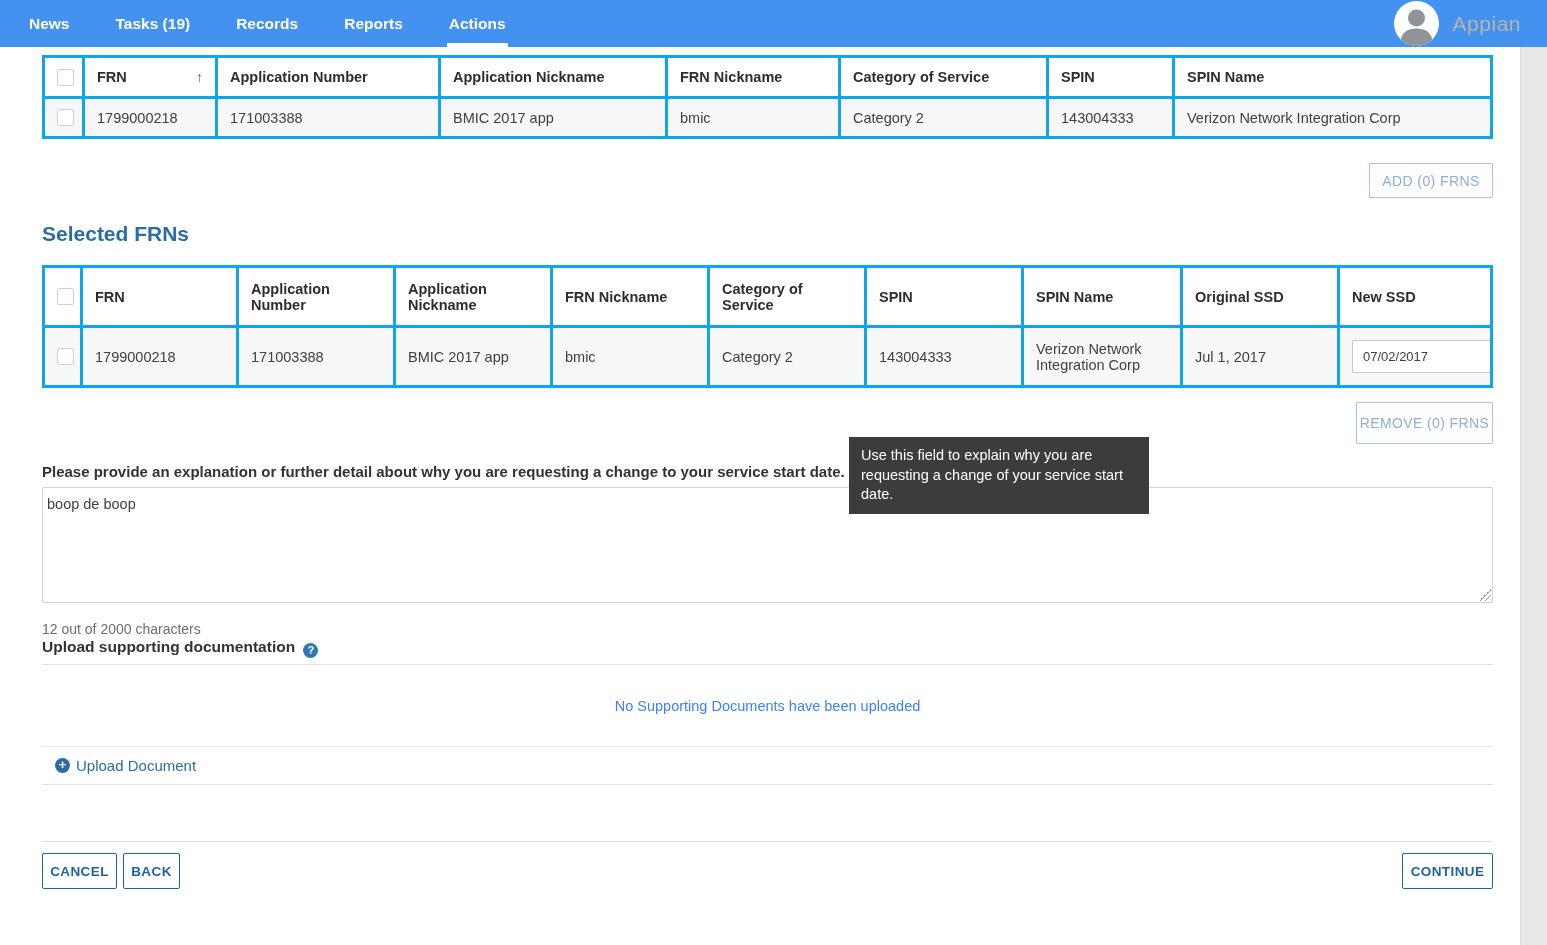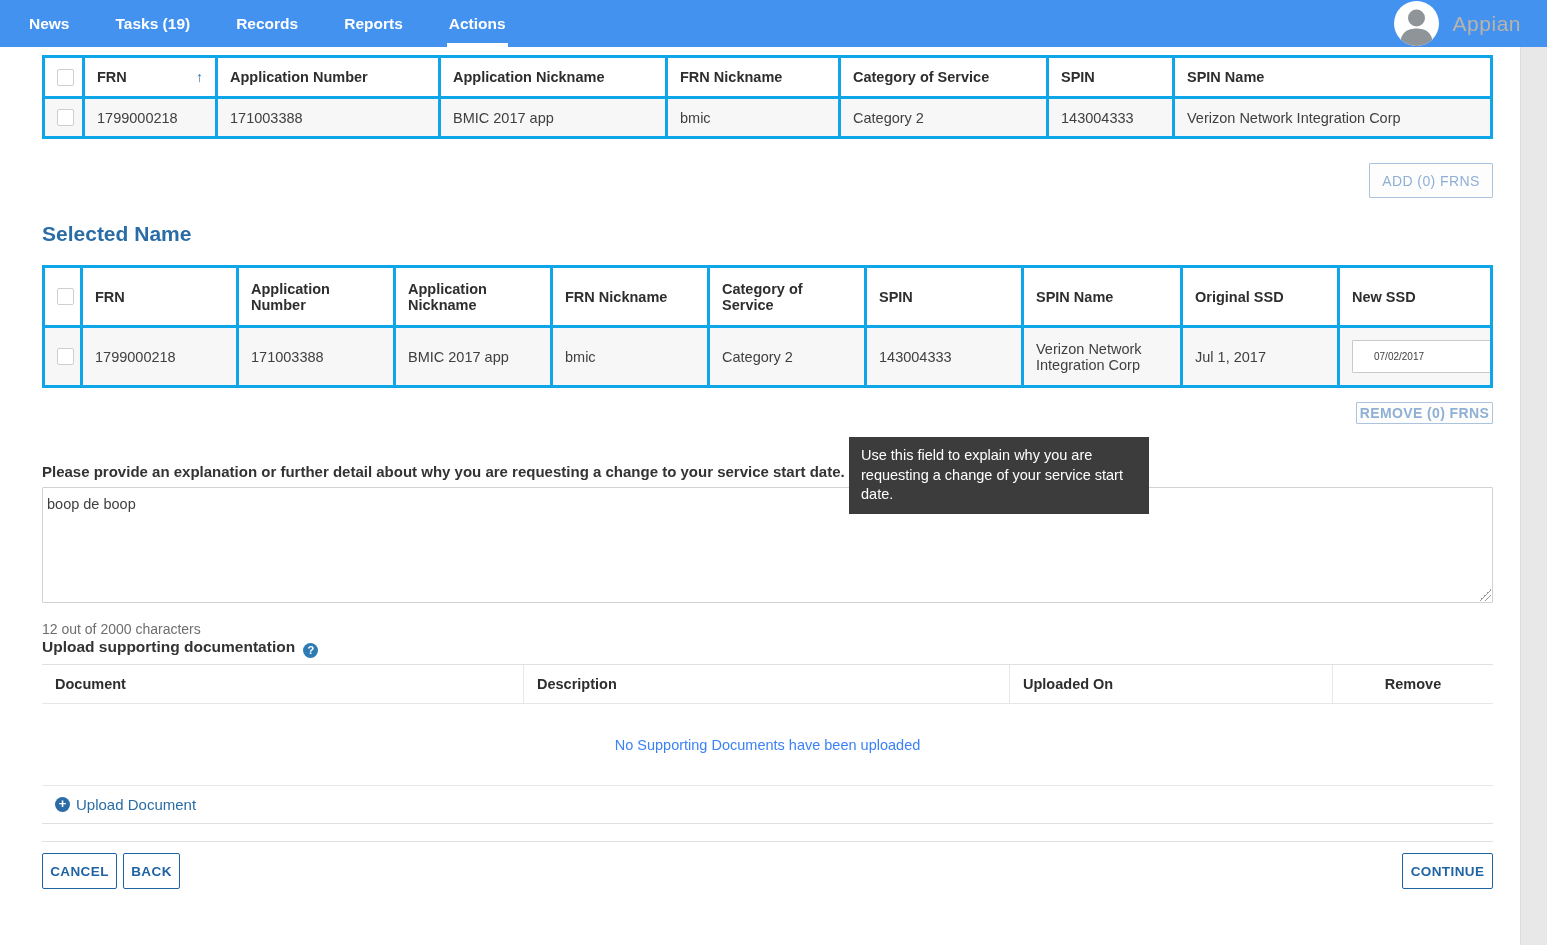--- a/index.html
+++ b/index.html
@@ -27,29 +27,29 @@
   .sort-arrow { float:right; color:#2a6fa8; font-weight:700; font-size:14px; }
 
   
   #table1 { top:55px; }
   #table1 th { height:41px; }
   #table1 td { height:40px; }
 
   
   .btn-disabled { position:absolute; background:#fdfdfd; border:1px solid #a9c4dc; color:#8fb0d3; font-size:14px; font-weight:400; letter-spacing:0.4px; border-radius:1px; display:flex; align-items:center; justify-content:center; cursor:default; font-family:"Liberation Sans", sans-serif; }
   #add-frns-btn { top:163px; right:54px; width:124px; height:35px; }
-  #remove-frns-btn { top:402px; right:54px; width:137px; height:22px;font-weight:bold; }
+  #remove-frns-btn { top:402px; right:54px; width:137px; height:42px; }
 
   .section-title { position:absolute; left:42px; top:222px; font-size:21px; font-weight:700; color:#2a6da6; }
 
   
   #table2 { top:265px; }
   #table2 th { height:60px; }
   #table2 td { height:60px; }
-  .ssd-input { width:148px; height:33px; border:1px solid #c9c9c9; border-radius:1px; font-size:10px; color:#404040; padding:0 21px; background:#ffffff; font-family:"Liberation Sans", sans-serif; }
+  .ssd-input { width:148px; height:33px; border:1px solid #c9c9c9; border-radius:1px; font-size:13px; color:#404040; padding:0 10px; background:#ffffff; font-family:"Liberation Sans", sans-serif; }
 
   
   .exp-label-row { position:absolute; left:42px; top:463px; width:830px; font-size:15px; font-weight:700; color:#333333; }
   .help-icon { display:inline-block; width:15px; height:15px; border-radius:50%; background:#2e7bb4; color:#ffffff; font-size:11px; font-weight:700; text-align:center; line-height:15px; margin-left:4px; vertical-align:-2px; cursor:pointer; }
   .tooltip { position:absolute; left:849px; top:437px; width:300px; min-height:72px; background:#3c3c3c; color:#ffffff; font-size:14.5px; line-height:19.5px; padding:9px 12px; z-index:5; }
   .exp-textarea { position:absolute; left:42px; top:487px; width:1451px; height:116px; border:1px solid #d2d2d2; border-radius:1px; font-size:14.5px; color:#404040; padding:8px 4px; resize:none; font-family:"Liberation Sans", sans-serif; background:#ffffff; }
   .resize-handle { position:absolute; left:1479px; top:589px; width:12px; height:12px; pointer-events:none;
     background:linear-gradient(135deg, transparent 0 50%, #9a9a9a 50% 56%, transparent 56% 72%, #9a9a9a 72% 78%, transparent 78%); }
   .char-count { position:absolute; left:42px; top:611px; font-size:14px; color:#6e6e6e;margin-top:10px; }
   .upload-label-row { position:absolute; left:42px; top:638px; font-size:15.5px; font-weight:700; color:#333333; }
@@ -127,21 +127,21 @@
       <td>bmic</td>
       <td>Category 2</td>
       <td>143004333</td>
       <td>Verizon Network Integration Corp</td>
     </tr>
   </tbody>
     </table>
 
   <button class="btn-disabled" id="add-frns-btn">ADD (0) FRNS</button>
 
-  <div class="section-title">Selected Name</div>
+  <div class="section-title">Selected FRNs</div>
 
   <table class="grid" id="table2">
     <colgroup>
       <col style="width:38px">
         <col style="width:156px">
         <col style="width:157px">
         <col style="width:157px">
         <col style="width:157px">
       <col style="width:157px">
         <col style="width:157px">
@@ -187,26 +187,20 @@
   <textarea class="exp-textarea" style="">boop de boop</textarea>
   <div class="resize-handle"></div>
   <div class="char-count">12 out of 2000 characters</div>
 
   <div class="upload-label-row">
     <span>Upload supporting documentation</span>
     <span class="help-icon">?</span>
   </div>
 
   <div id="doc-table">
-    <div class="doc-header">
-      <div class="dc dc-document">Document</div>
-      <div class="dc dc-description">Description</div>
-      <div class="dc dc-uploaded">Uploaded On</div>
-      <div class="dc dc-remove">Remove</div>
-    </div>
     <div class="doc-empty">No Supporting Documents have been uploaded</div>
     <div class="doc-upload-row">
       <span class="upload-link">
         <span class="plus-icon">+</span>
         <span>Upload Document</span>
       </span>
     </div>
   </div>
 
   <div class="footer-divider"></div>

